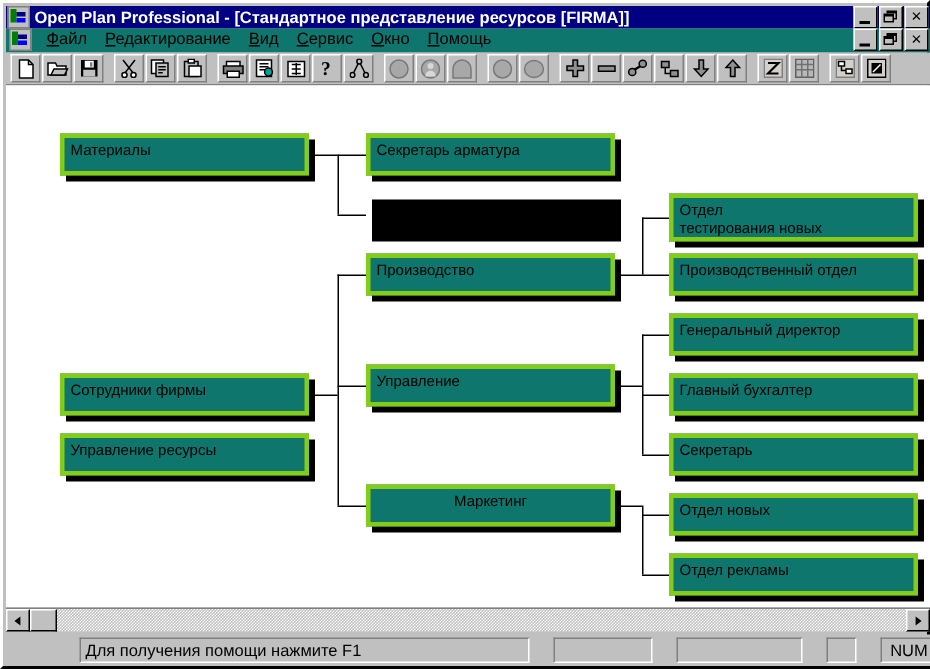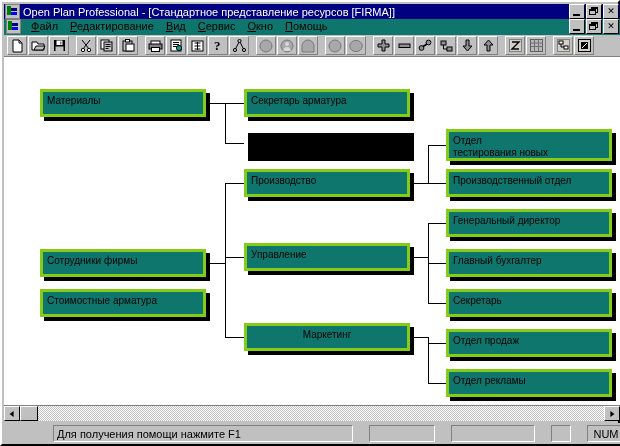--- a/index.html
+++ b/index.html
@@ -16,21 +16,21 @@
 
   
   .titlebar{position:absolute;left:2px;top:2px;width:616px;height:15px;
             background:#000080;display:flex;align-items:center;}
   .title-icon{width:13px;height:13px;margin-left:1px;margin-right:3px;position:relative;
               background:#c0c0c0;border:1px solid #808080;flex:0 0 auto;}
   .title-icon i{position:absolute;display:block;}
   .title-icon .g1{left:1px;top:1px;width:4px;height:9px;background:#008000;}
   .title-icon .g2{left:5px;top:3px;width:6px;height:3px;background:#000080;}
   .title-icon .g3{left:5px;top:7px;width:6px;height:3px;background:#0000ff;}
-  .title-text{color:#ffffff;font-weight:normal;font-size:11px;white-space:nowrap;
+  .title-text{color:#ffffff;font-weight:bold;font-size:11px;white-space:nowrap;
               overflow:hidden;flex:1 1 auto;letter-spacing:0px;}
   .wbtns{display:flex;gap:1px;margin-right:1px;flex:0 0 auto;}
   .wbtn{width:14px;height:13px;background:#c0c0c0;
         border:1px solid;border-color:#ffffff #000000 #000000 #ffffff;
         position:relative;font-size:9px;line-height:11px;text-align:center;color:#000;
         font-family:"Liberation Sans",sans-serif;}
   .wbtn span{position:absolute;left:0;right:0;top:0;bottom:0;display:flex;
              align-items:center;justify-content:center;font-size:9px;}
   .wbtn .minglyph{position:absolute;left:3px;bottom:2px;width:7px;height:2px;background:#000;}
   .wbtn .restglyph{position:absolute;left:2px;top:2px;width:9px;height:8px;}
@@ -411,21 +411,21 @@
         <div class="conn" style="left: 424px; top: 245px; width: 18px; height: 1px;"></div>
         <div class="conn" style="left: 406px; top: 279px; width: 18px; height: 1px;"></div>
         <div class="conn" style="left: 424px; top: 279px; width: 1px; height: 46px;"></div>
         <div class="conn" style="left: 424px; top: 285px; width: 18px; height: 1px;"></div>
         <div class="conn" style="left: 424px; top: 325px; width: 18px; height: 1px;"></div>
         <div class="nshadow" style="left: 40px; top: 35px; width: 166px; height: 28px;"></div>
         <div class="node" style="left: 36px; top: 31px; width: 166px; height: 28px;"><span>Материалы</span></div>
         <div class="nshadow" style="left: 40px; top: 195px; width: 166px; height: 28px;"></div>
         <div class="node" style="left: 36px; top: 191px; width: 166px; height: 28px;"><span>Сотрудники фирмы</span></div>
         <div class="nshadow" style="left: 40px; top: 235px; width: 166px; height: 28px;"></div>
-        <div class="node" style="left: 36px; top: 231px; width: 166px; height: 28px;"><span>Стоимостные арматура</span></div>
+        <div class="node" style="left: 36px; top: 231px; width: 166px; height: 28px;"><span>Управление ресурсы</span></div>
         <div class="nshadow" style="left: 244px; top: 35px; width: 166px; height: 28px;"></div>
         <div class="node" style="left: 240px; top: 31px; width: 166px; height: 28px;"><span>Секретарь арматура</span></div>
         <div class="nshadow" style="left: 244px; top: 75px; width: 166px; height: 28px;"></div>
         <div class="nshadow" style="left: 244px; top: 115px; width: 166px; height: 28px;"></div>
         <div class="node" style="left: 240px; top: 111px; width: 166px; height: 28px;"><span>Производство</span></div>
         <div class="nshadow" style="left: 244px; top: 189px; width: 166px; height: 28px;"></div>
         <div class="node" style="left: 240px; top: 185px; width: 166px; height: 28px;"><span>Управление</span></div>
         <div class="nshadow" style="left: 244px; top: 269px; width: 166px; height: 28px;"></div>
         <div class="node" style="left: 240px; top: 265px; width: 166px; height: 28px; text-align: center;"><span>Маркетинг</span></div>
         <div class="nshadow" style="left: 446px; top: 75px; width: 166px; height: 32px;"></div>
@@ -434,21 +434,21 @@
         </div>
         <div class="nshadow" style="left: 446px; top: 115px; width: 166px; height: 28px;"></div>
         <div class="node" style="left: 442px; top: 111px; width: 166px; height: 28px;"><span>Производственный отдел</span></div>
         <div class="nshadow" style="left: 446px; top: 155px; width: 166px; height: 28px;"></div>
         <div class="node" style="left: 442px; top: 151px; width: 166px; height: 28px;"><span>Генеральный директор</span></div>
         <div class="nshadow" style="left: 446px; top: 195px; width: 166px; height: 28px;"></div>
         <div class="node" style="left: 442px; top: 191px; width: 166px; height: 28px;"><span>Главный бухгалтер</span></div>
         <div class="nshadow" style="left: 446px; top: 235px; width: 166px; height: 28px;"></div>
         <div class="node" style="left: 442px; top: 231px; width: 166px; height: 28px;"><span>Секретарь</span></div>
         <div class="nshadow" style="left: 446px; top: 275px; width: 166px; height: 28px;"></div>
-        <div class="node" style="left: 442px; top: 271px; width: 166px; height: 28px;"><span>Отдел продаж</span></div>
+        <div class="node" style="left: 442px; top: 271px; width: 166px; height: 28px;"><span>Отдел новых</span></div>
         <div class="nshadow" style="left: 446px; top: 315px; width: 166px; height: 28px;"></div>
         <div class="node" style="left: 442px; top: 311px; width: 166px; height: 28px;"><span>Отдел рекламы</span></div>
       </div>
   </div>
 
   <div class="hscroll">
     <div class="sb-arrow sb-left">
         <div class="ar"></div>
       </div>
     <div class="sb-track">

